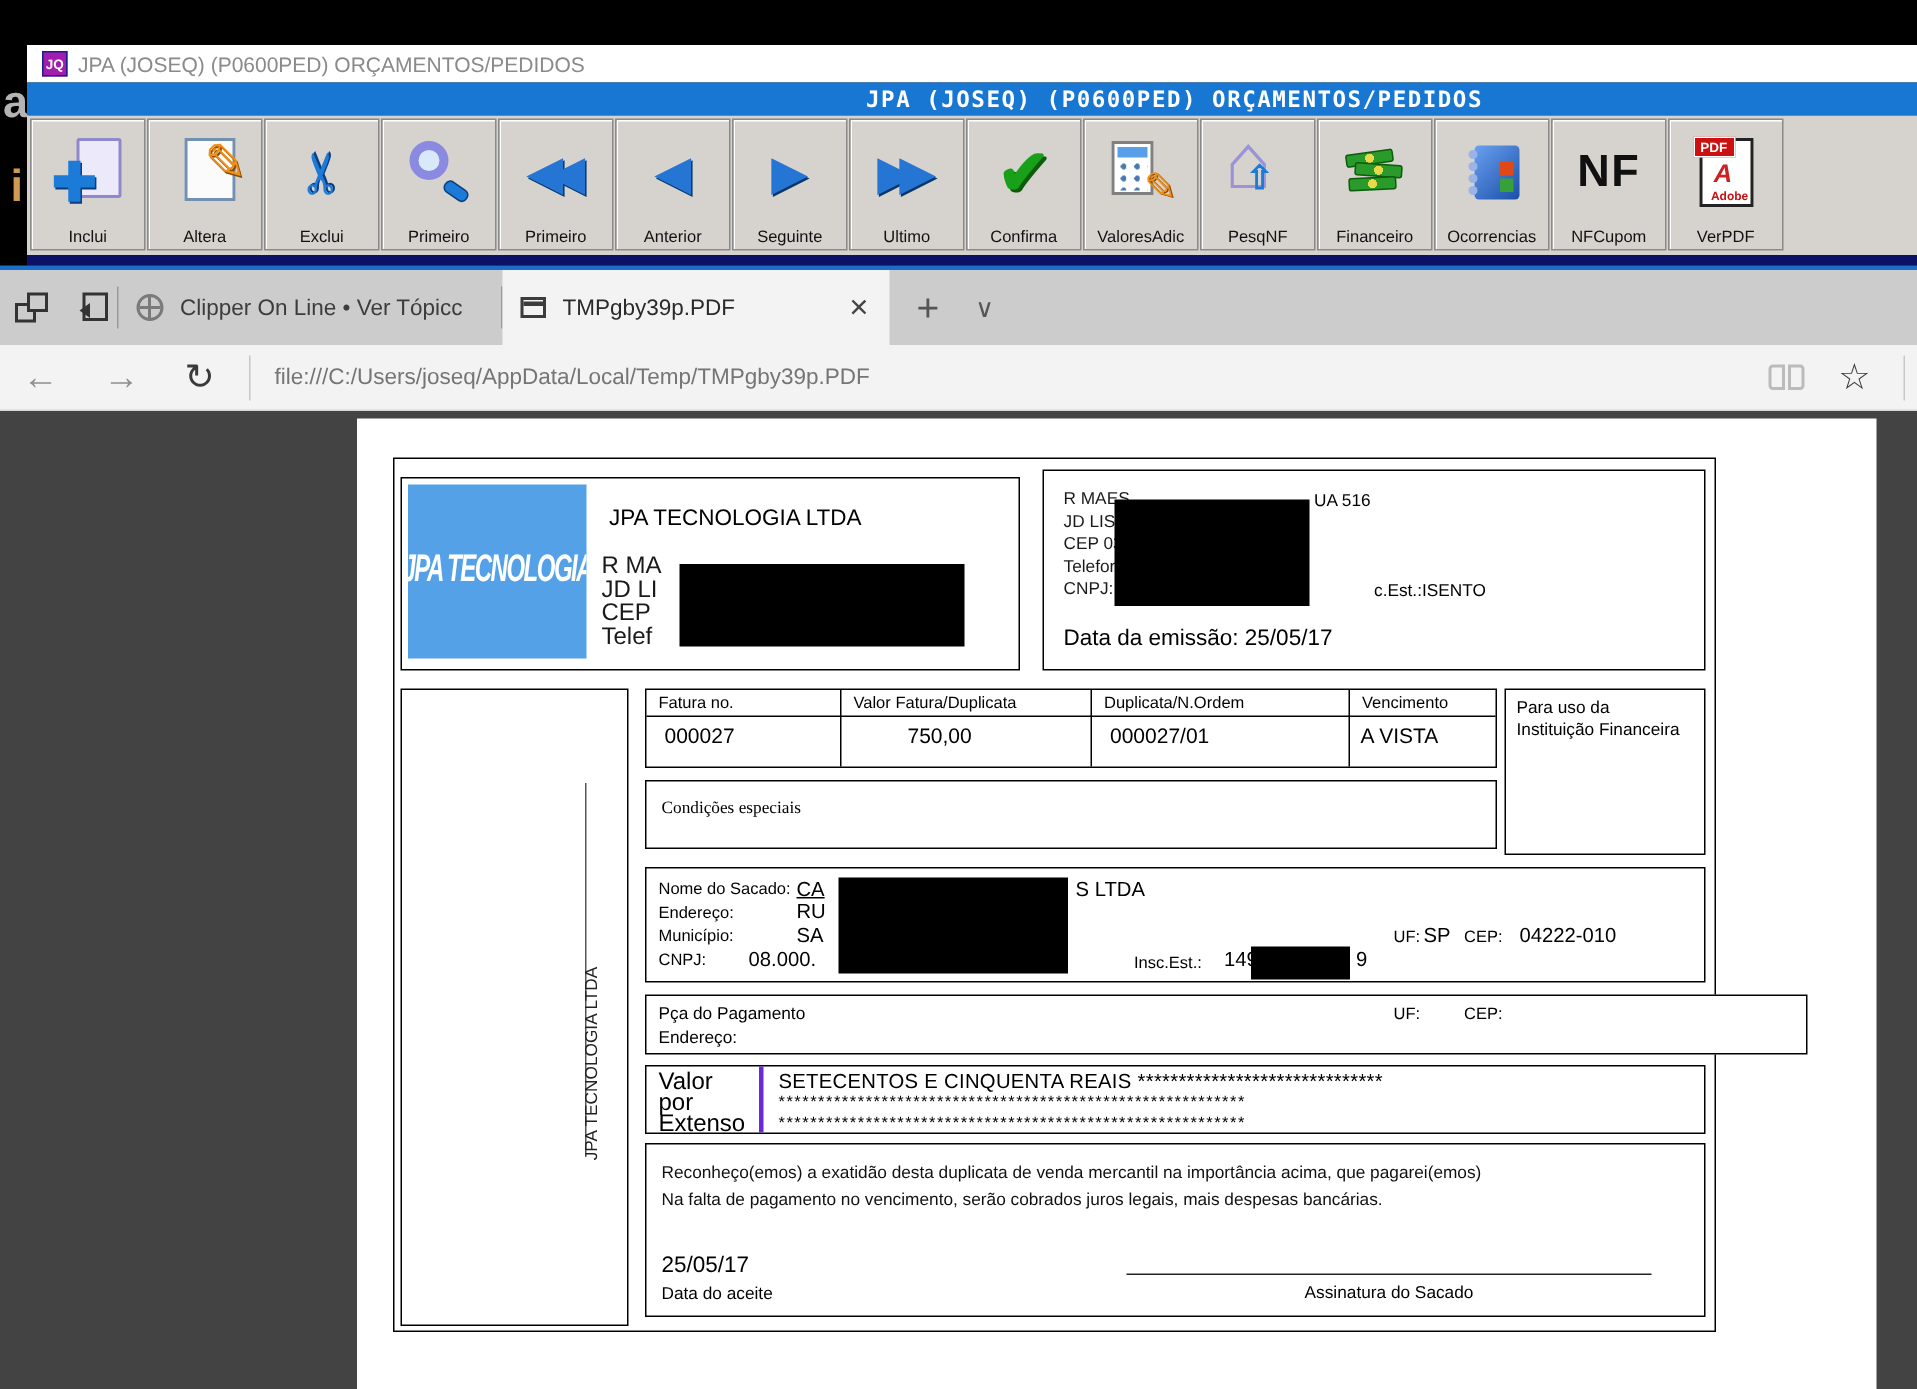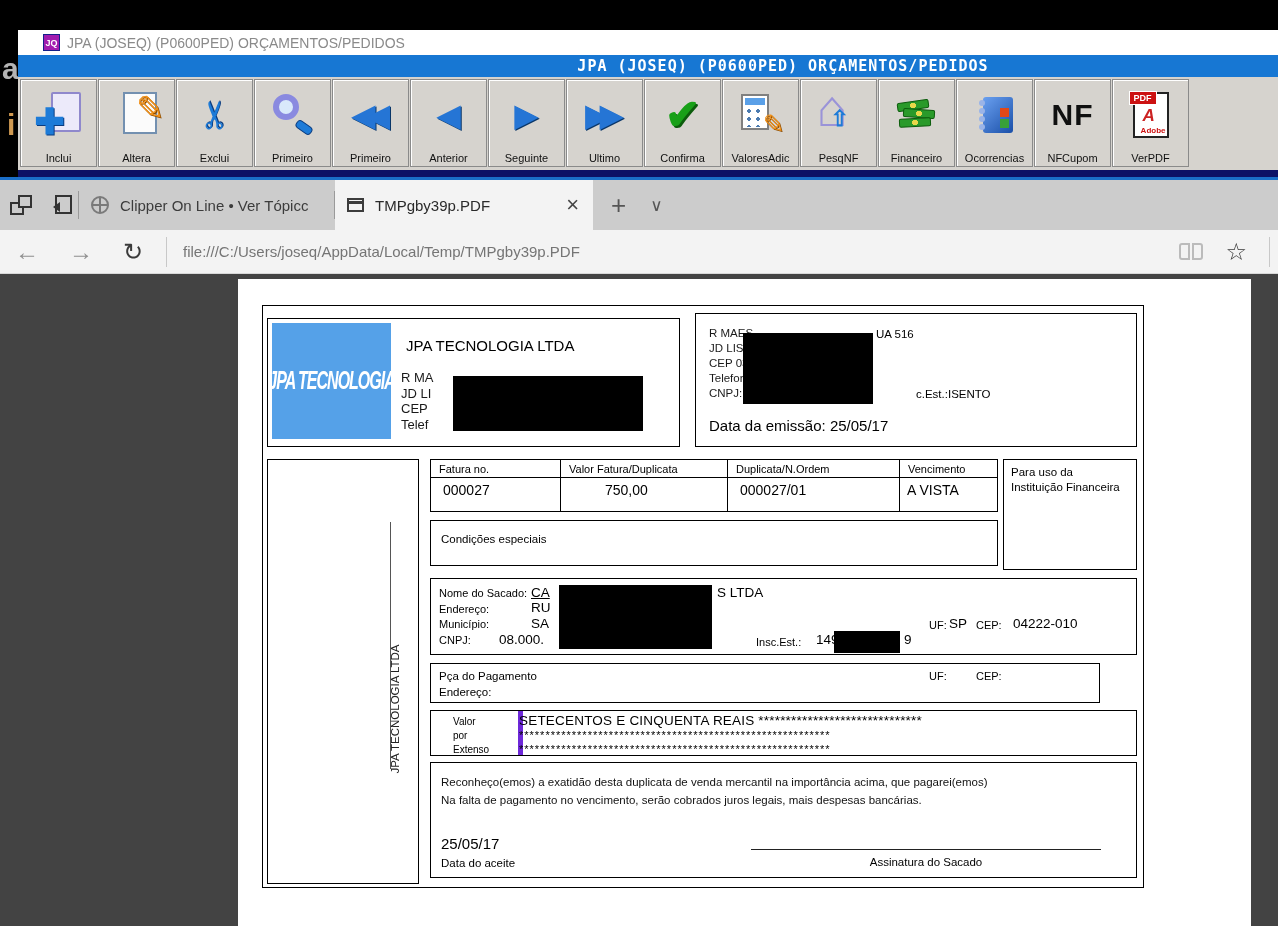--- a/index.html
+++ b/index.html
@@ -7,21 +7,21 @@
   body { font-family:"Liberation Sans", sans-serif; }
   .screen { position:relative; width:1278px; height:926px; overflow:hidden; background:#000; }
 
   
   .stray { position:absolute; font-size:30px; font-weight:bold; }
   .stray-a { left:2px; top:52px; color:#b4b4b4; }
   .stray-i { left:7px; top:108px; color:#d09a52; font-style:normal; }
 
   
   .app-titlebar { position:absolute; left:18px; top:30px; width:1260px; height:25px; background:#ffffff; display:flex; align-items:center; }
-  .app-icon { width:17px; height:17px; margin-left:25px; background:#a21caf; color:#fff; font-size:9px; font-weight:bold; display:flex; align-items:center; justify-content:center; border:1px solid #16208a; }
+  .app-icon { width:17px; height:17px; margin-left:10px; background:#a21caf; color:#fff; font-size:9px; font-weight:bold; display:flex; align-items:center; justify-content:center; border:1px solid #16208a; }
   .app-title-text { margin-left:7px; color:#8a8a8a; font-size:14px; }
 
   
   .app-banner { position:absolute; left:18px; top:55px; width:1260px; height:22px; background:#1777d3; display:flex; align-items:center; justify-content:center; padding-left:270px; }
   .app-banner span { color:#fff; font-family:"DejaVu Sans Mono", monospace; font-size:15px; font-weight:600; letter-spacing:1px; white-space:nowrap; }
 
   
   .toolbar { position:absolute; left:18px; top:77px; width:1260px; height:93px; background:#d6d3ce; display:flex; align-items:flex-start; padding:2px 0 0 2px; }
   .tb-btn { width:77px; height:88px; margin-right:1px; background:#d6d3ce; border:1px solid #8a8a8a; box-shadow:inset 1px 1px 0 #fff; display:flex; flex-direction:column; align-items:center; justify-content:flex-end; padding-bottom:2px; position:relative; }
   .tb-ic { position:absolute; top:4px; left:0; width:100%; height:62px; display:flex; align-items:center; justify-content:center; }
@@ -111,21 +111,21 @@
   .pdf-page { position:absolute; left:238px; top:5px; width:1013px; height:647px; background:#ffffff; }
   .bx { position:absolute; border:1px solid #000; background:#fff; }
   .doc-outer { left:24px; top:26px; width:882px; height:583px; }
   .val { font-size:13.5px; color:#000; }
   .redact { position:absolute; background:#000; }
 
   .hleft { left:29px; top:39px; width:413px; height:129px; }
   .logo { position:absolute; left:4px; top:4px; width:119px; height:116px; background:#55a1e8; display:flex; align-items:center; justify-content:center; overflow:hidden; }
   .logo span { color:#fff; font-size:16px; font-weight:bold; font-style:italic; letter-spacing:-1px; white-space:nowrap; transform:scaleY(1.6); }
   .hl-name { position:absolute; left:138px; top:18px; font-size:15px; color:#000; }
-  .hl-addr { position:absolute; left:133px; top:51px; font-size:13px; line-height:15.5px; color:#1a1a1a; }
+  .hl-addr { position:absolute; left:133px; top:51px; font-size:16px; line-height:15.5px; color:#1a1a1a; }
 
   .hright { left:457px; top:34px; width:442px; height:134px; }
   .hr-lines { position:absolute; left:13px; top:12px; font-size:11.5px; line-height:15px; color:#1a1a1a; }
   .hr-frag1 { position:absolute; left:180px; top:14px; font-size:11.5px; }
   .hr-frag2 { position:absolute; left:180px; top:74px; font-size:11.5px;margin-left:40px; }
   .hr-emiss { position:absolute; left:13px; top:103px; font-size:15px; color:#000; }
 
   .ltall { left:29px; top:180px; width:152px; height:425px; }
   .vline { position:absolute; left:122px; top:62px; width:1px; height:247px; background:#555; }
   .vtext { position:absolute; left:62px; top:243px; width:130px; text-align:center; font-size:11.5px; color:#222; transform:rotate(-90deg); white-space:nowrap; }
@@ -133,48 +133,48 @@
   .ftable { left:192px; top:180px; width:568px; height:53px; }
   .fcol { position:absolute; top:0; bottom:0; border-right:1px solid #000; }
   .fc1 { left:0; width:130px; } .fc2 { left:130px; width:167px; } .fc3 { left:297px; width:172px; } .fc4 { left:469px; width:99px; border-right:none; }
   .fhead { position:absolute; left:8px; top:3px; font-size:11px; white-space:nowrap; }
   .fhr { position:absolute; left:0; right:0; top:17px; height:1px; background:#000; }
   .fval { position:absolute; top:22px; font-size:14px; }
 
   .bankbox { left:765px; top:180px; width:134px; height:111px; }
   .bank-txt { position:absolute; left:7px; top:5px; font-size:11.5px; line-height:15px; }
 
-  .condbox { left:192px; top:241px; width:568px; height:46px; }
+  .condbox { left:192px; top:241px; width:568px; height:46px;font-family:Liberation Serif, serif; }
   .cond-txt { position:absolute; left:10px; top:12px; font-size:11.5px; }
 
   .sacbox { left:192px; top:299px; width:707px; height:77px; }
   .sac-labels { position:absolute; left:8px; top:7px; font-size:11px; line-height:15.5px; }
   .sac-name-l { position:absolute; left:100px; top:6px;text-decoration:underline; }
   .sac-name-r { position:absolute; left:286px; top:6px; }
   .sac-addr { position:absolute; left:100px; top:21px; }
   .sac-city { position:absolute; left:100px; top:37px; }
   .sac-cnpj { position:absolute; left:68px; top:53px; }
   .sac-red1 { left:128px; top:6px; width:153px; height:64px; }
   .sac-insc-lbl { position:absolute; left:325px; top:57px; font-size:11px; }
   .sac-insc-l { position:absolute; left:385px; top:53px; }
   .sac-red2 { left:403px; top:52px; width:66px; height:22px; }
   .sac-insc-r { position:absolute; left:473px; top:53px; }
   .sac-uf-lbl { position:absolute; left:498px; top:40px; font-size:11px; }
   .sac-uf { position:absolute; left:518px; top:37px; }
   .sac-cep-lbl { position:absolute; left:545px; top:40px; font-size:11px; }
   .sac-cep { position:absolute; left:582px; top:37px; }
 
-  .pcabox { left:192px; top:384px; width:670px; height:40px; }
+  .pcabox { left:192px; top:384px; width:775px; height:40px; }
   .pca-l1 { position:absolute; left:8px; top:6px; font-size:11.5px; }
   .pca-l2 { position:absolute; left:8px; top:22px; font-size:11.5px; }
   .pca-uf { position:absolute; left:498px; top:6px; font-size:11px; }
   .pca-cep { position:absolute; left:545px; top:6px; font-size:11px; }
 
   .valbox { left:192px; top:431px; width:707px; height:46px; }
-  .val-left { position:absolute; left:0; top:0; bottom:0; width:78px; border-right:5px solid #6d28d9; padding:4px 0 0 8px; font-size:10px; line-height:14px;margin-left:14px; }
+  .val-left { position:absolute; left:0; top:0; bottom:0; width:78px; border-right:3px solid #6d28d9; padding:4px 0 0 8px; font-size:16px; line-height:14px; }
   .val-lines { position:absolute; left:88px; top:2px; }
   .val-l1 { font-size:13.5px; letter-spacing:.2px; }
   .val-l2 { font-size:11px; line-height:14px; letter-spacing:1px; }
 
   .decbox { left:192px; top:483px; width:707px; height:116px; }
   .dec-text { position:absolute; left:10px; top:10px; font-size:11.5px; line-height:18px; color:#111; }
   .dec-date { position:absolute; left:10px; top:72px; font-size:15px; }
   .dec-date-lbl { position:absolute; left:10px; top:94px; font-size:11.5px; }
   .sig-line { position:absolute; left:320px; top:86px; width:350px; height:1px; background:#222; }
   .sig-lbl { position:absolute; left:320px; top:93px; width:350px; text-align:center; font-size:11.5px; }

